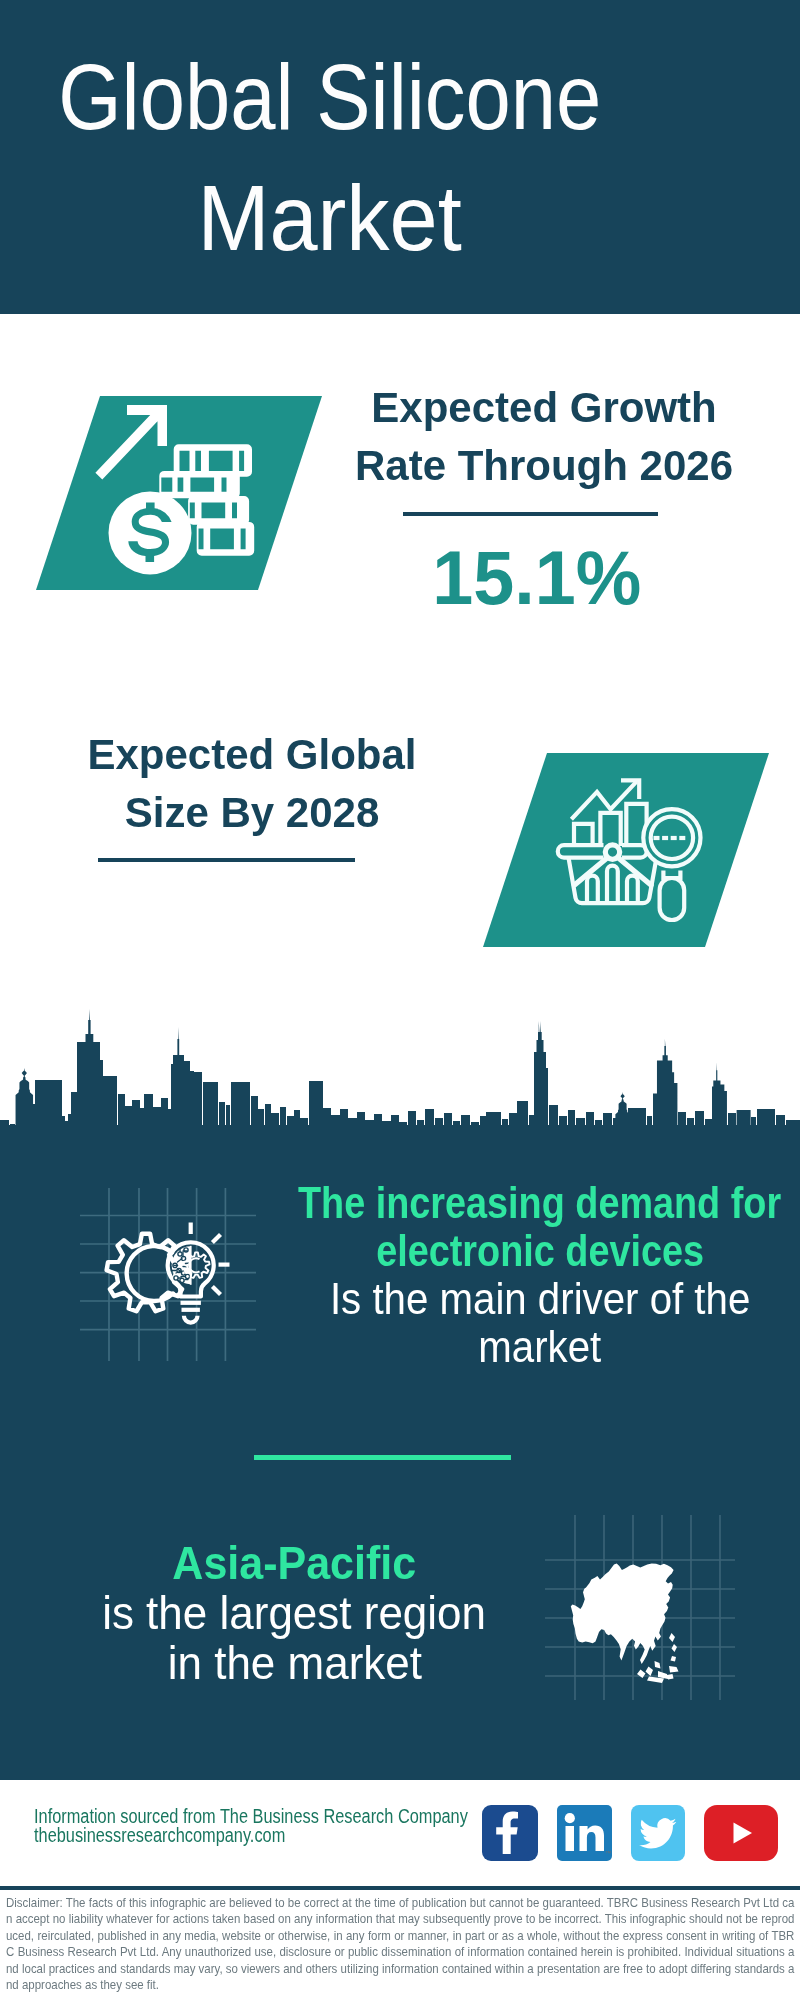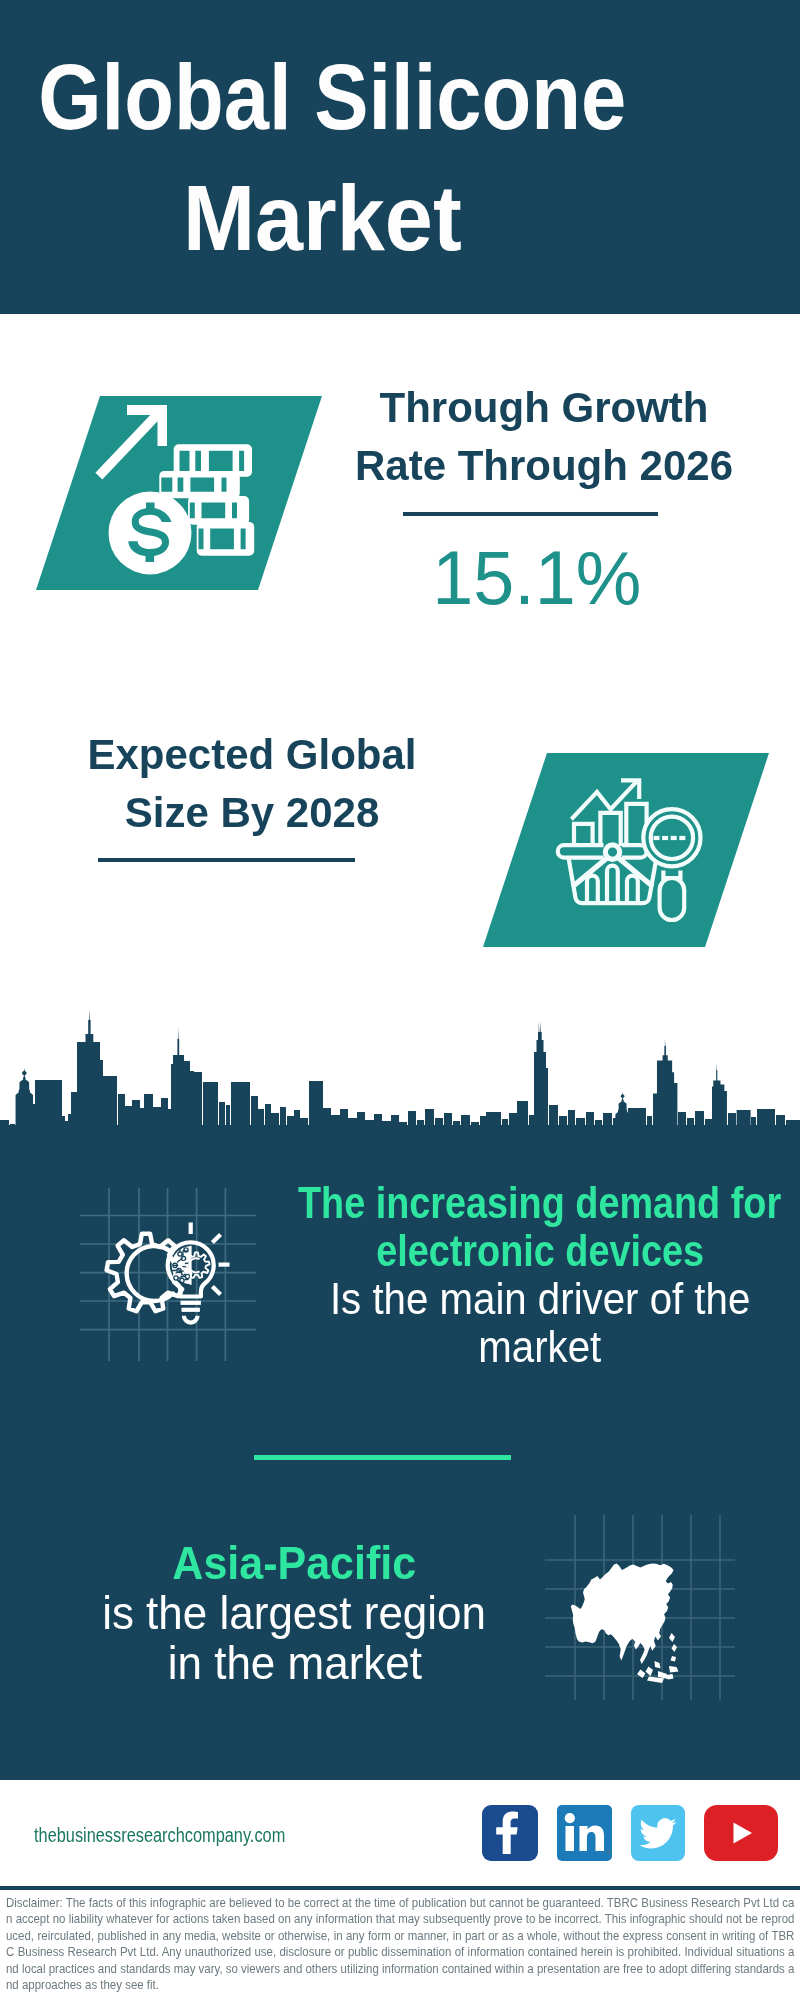--- a/index.html
+++ b/index.html
@@ -2,35 +2,35 @@
 <html><head>
 <meta charset="utf-8">
 <title>Global Silicone Market</title>
 <style>
   html,body{margin:0;padding:0;}
   body{width:800px;height:2000px;background:#ffffff;font-family:"Liberation Sans",sans-serif;overflow:hidden;}
   .page{position:relative;width:800px;height:2000px;overflow:hidden;background:#fff;}
 
   
   .header{position:absolute;left:0;top:0;width:800px;height:314px;background:#17445a;}
-  .htitle{position:absolute;left:0;width:644px;text-align:center;color:#fdfdfd;font-weight:bold;
+  .htitle{position:absolute;left:8px;width:644px;text-align:center;color:#fdfdfd;font-weight:normal;
           font-size:92px;line-height:1;white-space:nowrap;}
   .htitle span{display:inline-block;transform-origin:center top;}
   #h1{top:64px;}
   #h1 span{transform:scaleX(0.885) translateY(-13px);}
   #h2{top:185px;}
   #h2 span{transform:scaleX(0.94) translateY(-13px);}
 
   
   .plg{position:absolute;}
   .stat-title{position:absolute;text-align:center;color:#17445a;font-weight:bold;font-size:42px;
               line-height:1;white-space:nowrap;}
   .stat-title span{display:inline-block;transform-origin:center top;transform:translateY(-7px);}
   .stat-rule{position:absolute;height:4px;background:#17445a;}
-  .stat-value{position:absolute;text-align:center;color:#1d918a;font-weight:normal;font-size:76px;
+  .stat-value{position:absolute;text-align:center;color:#1d918a;font-weight:bold;font-size:76px;
               line-height:1;white-space:nowrap;}
   .stat-value span{display:inline-block;transform-origin:center top;transform:scaleX(0.97) translateY(-12px);}
 
   
   .darkpanel{position:absolute;left:0;top:1144px;width:800px;height:636px;background:#17445a;}
   .skyline{position:absolute;left:0;top:1008px;width:800px;height:140px;}
 
   
   .tline{position:absolute;text-align:center;white-space:nowrap;line-height:1;}
   .tline span{display:inline-block;transform-origin:center top;}
@@ -76,21 +76,21 @@
         <path d="M157.1 100 h51 a5 5 0 0 1 5 5 v18.8 a5 5 0 0 1 -5 5 h-51 a5 5 0 0 1 -5 -5 v-18.8 a5 5 0 0 1 5 -5 Z
                  M153.8 106.5 v15.8 h5 v-15.8 Z M165.5 106.5 v15.8 h23.7 v-15.8 Z M196 106.5 v15.8 h5 v-15.8 Z"></path>
         <path d="M165.7 125.9 h47.5 a5 5 0 0 1 5 5 v23.8 a5 5 0 0 1 -5 5 h-47.5 a5 5 0 0 1 -5 -5 v-23.8 a5 5 0 0 1 5 -5 Z
                  M162.5 132.4 v20.8 h5 v-20.8 Z M174.2 132.4 v20.8 h23.7 v-20.8 Z M204.6 132.4 v20.8 h5 v-20.8 Z"></path>
       </g>
 
       <circle cx="114" cy="137" r="41.5" fill="#ffffff"></circle>
       <path d="M110 106.5 h8.6 v5.8 a20.4 20.4 0 0 1 17 13.8 h-9.7 a12.2 12.2 0 0 0 -11.7 -7.3 c-7.2 0 -11.5 2.9 -11.5 6.7 c0 3.7 3.2 5.3 11.6 6.7 c11.5 1.9 18.8 5 18.8 13.8 c0 7.4 -6.3 12.6 -15 13.9 v6 h-8.6 v-5.8 c-9.9 -1.1 -16.8 -6.8 -17.2 -14.9 h9.3 c0.5 4.7 5 7.8 12.5 7.8 c7.7 0 11.9 -2.8 11.9 -6.5 c0 -3.6 -2.8 -5.3 -12.2 -6.9 c-11.5 -1.9 -18.1 -5.5 -18.1 -13.8 c0 -7.4 6.1 -12.4 14.3 -13.6 Z" fill="#1d918a"></path>
     </g>
   </svg>
-  <div class="stat-title" style="left:344px;top:394px;width:400px;"><span>Through Growth</span></div>
+  <div class="stat-title" style="left:344px;top:394px;width:400px;"><span>Expected Growth</span></div>
   <div class="stat-title" style="left:344px;top:452px;width:400px;"><span>Rate Through 2026</span></div>
   <div class="stat-rule" style="left:403px;top:512px;width:255px;"></div>
   <div class="stat-value" style="left:337px;top:552px;width:400px;"><span>15.1%</span></div>
 
   <svg class="plg" style="left:483px;top:753px;width:286px;height:194px;" viewBox="0 0 286 194">
     <polygon points="64,0 286,0 222,194 0,194" fill="#1d918a"></polygon>
     <g fill="none" stroke="#f2fcfb" stroke-width="4.2" stroke-linecap="butt" stroke-linejoin="miter">
 
       <polyline points="88.4,66.3 114,38.9 127.6,56.3 153.5,28.6"></polyline>
       <polyline points="138,27.3 156.2,27.3 156.2,46"></polyline>
@@ -229,20 +229,21 @@
       <line x1="88" y1="0" x2="88" y2="185"></line>
       <line x1="117" y1="0" x2="117" y2="185"></line>
       <line x1="146" y1="0" x2="146" y2="185"></line>
       <line x1="175" y1="0" x2="175" y2="185"></line>
     </g>
     <g fill="#ffffff">
       <path id="asiapath" d="M41 72.4 L44.5 68 L46.3 64.5 L49.8 62.8 L52.4 61 L55 64.5 L57.7 61.9 L60.3 59.3 L63.8 56.6 L66.4 53.1 L69 49.6 L71.7 48.4 L74.3 50.9 L76.9 54.9 L79.5 53.7 L82.2 52.3 L84.8 50.5 L88.3 49.6 L91.8 50.9 L95.3 52.6 L98.8 50.9 L102.3 49.6 L106.7 48.4 L111.1 48.8 L115.4 50.2 L118.9 48.8 L122.5 50.2 L126 52.3 L128.6 54.9 L126.8 58.4 L124.4 60.7 L122.5 63.1 L120.7 66.3 L123 68.4 L126 67.1 L127.7 69.8 L127.2 73.3 L125.1 76.4 L123 79.4 L125.1 82.6 L123.7 86.4 L121.2 89 L123.3 92.5 L121.9 96 L119.1 99.2 L120.5 102.7 L119.5 106.5 L117.4 110.1 L115.4 113.6 L114.2 117.9 L116 121.4 L112.8 125.5 L110.4 121.6 L109 125.8 L110.7 131.1 L107.2 135.8 L105.3 131.1 L103.5 135.6 L101.8 140.2 L99.2 145.1 L96.7 148.9 L95 145.1 L97.6 139.8 L99.7 134.6 L97.8 130.7 L95.3 127.9 L93.2 131.8 L90.8 134.6 L89 130.7 L90.1 126.5 L87.3 123.7 L84.4 126.5 L81.6 131.1 L79.2 138.1 L76.4 145.4 L74.6 141.6 L75.7 134.2 L73.9 129 L71.5 125.5 L68.7 122 L65.9 119.2 L63.4 120.2 L61 118.5 L59.2 115 L56.4 114.3 L54 117.1 L52.2 122 L50.5 126.5 L47.7 128.3 L44.2 127.2 L40.7 126.5 L37.2 127.6 L33.7 126.5 L31.9 123.7 L30.5 118.5 L29.8 113.2 L28.4 109 L27.7 104.4 L28.2 100.2 L27 95.7 L25.8 91.3 L27.5 89.6 L30.2 90.4 L33 92.2 L35.4 93.9 L37.2 91.3 L38.6 87.8 L39.8 84.3 L38.9 80.8 L38 77.3 L39.3 73.8 Z M103.5 151.5 l4.5 3.5 l-2.5 6 l-5 -4.5 Z M109.5 146 l5 2 l1 5.5 l-5.5 -1.5 Z M113 156 l9 3 l1 5 l-10 -2 Z M124 151 l7.5 1 l2 4.5 l-8.5 1 Z M127 141 l4 1 l-1 4.5 l-4.5 -1 Z M95.5 154.5 l5 4 l-3 4.5 l-5.5 -4 Z M104 161.5 l15 2 l-2 4.5 l-15 -2.5 Z M122 160 l5.5 -1 l1 4.5 l-5.5 1 Z M129 129 l3 3 l-2.5 5 l-3 -3.5 Z M126.5 118 l3.5 4 l-2.5 5 l-3.5 -4 Z"></path>
     </g>
   </svg>
 
+  <div class="src-text" style="left:34px;top:1812px;"><span>Information sourced from The Business Research Company</span></div>
   <div class="src-text" style="left:34px;top:1831px;"><span>thebusinessresearchcompany.com</span></div>
 
   <div class="socials" style="left:482px;top:1805px;">
     <svg class="social" width="56" height="56" viewBox="0 0 56 56">
       <rect x="0" y="0" width="56" height="56" rx="9" fill="#1b4b8f"></rect>
       <path d="M34.6 29.6 l1.1 -7.4 h-7.1 v-4.8 c0 -2 1 -4 4.2 -4 h3.2 v-6.3 s-2.9 -0.5 -5.7 -0.5 c-5.8 0 -9.6 3.5 -9.6 9.9 v5.7 h-6.5 v7.4 h6.5 V49 h8 V29.6 Z" fill="#ffffff"></path>
     </svg>
     <svg class="social" width="55" height="56" viewBox="0 0 55 56">
       <rect x="0" y="0" width="55" height="56" rx="5" fill="#1b7bb9"></rect>
       <rect x="8.5" y="21" width="8.5" height="25" fill="#ffffff"></rect>

